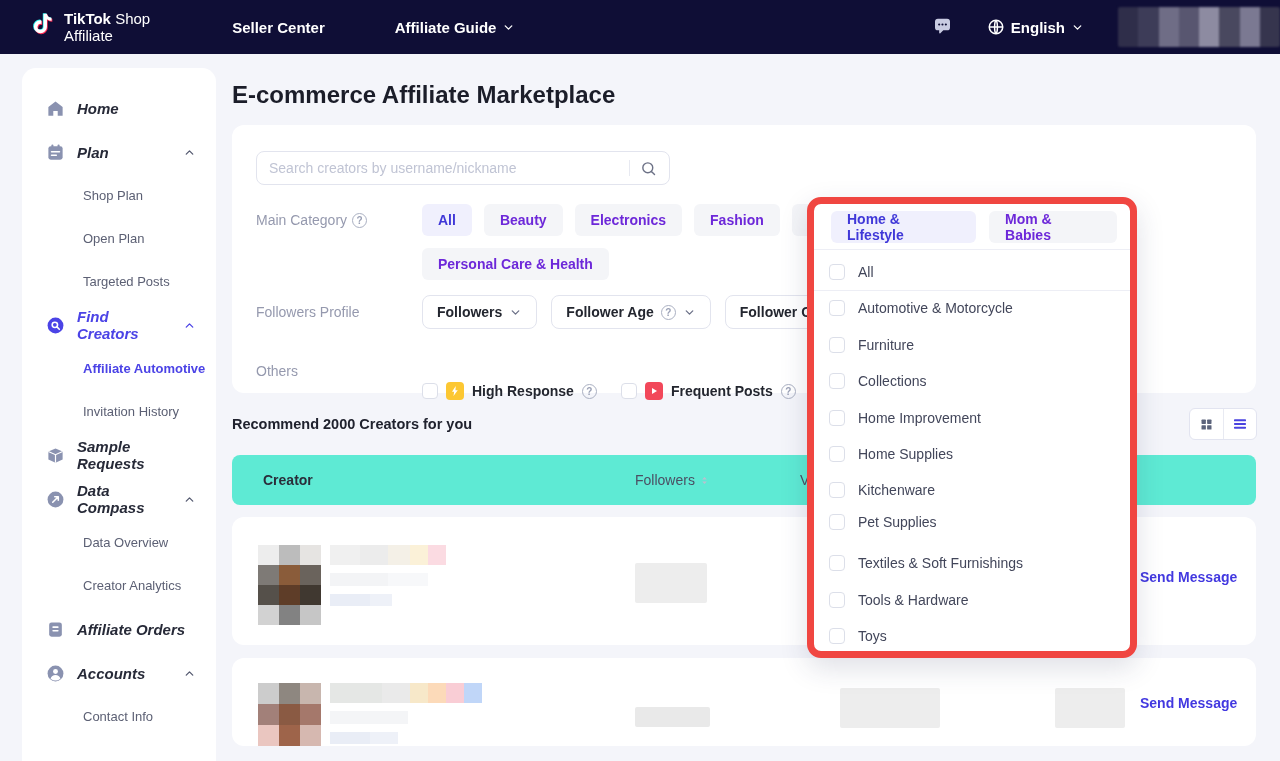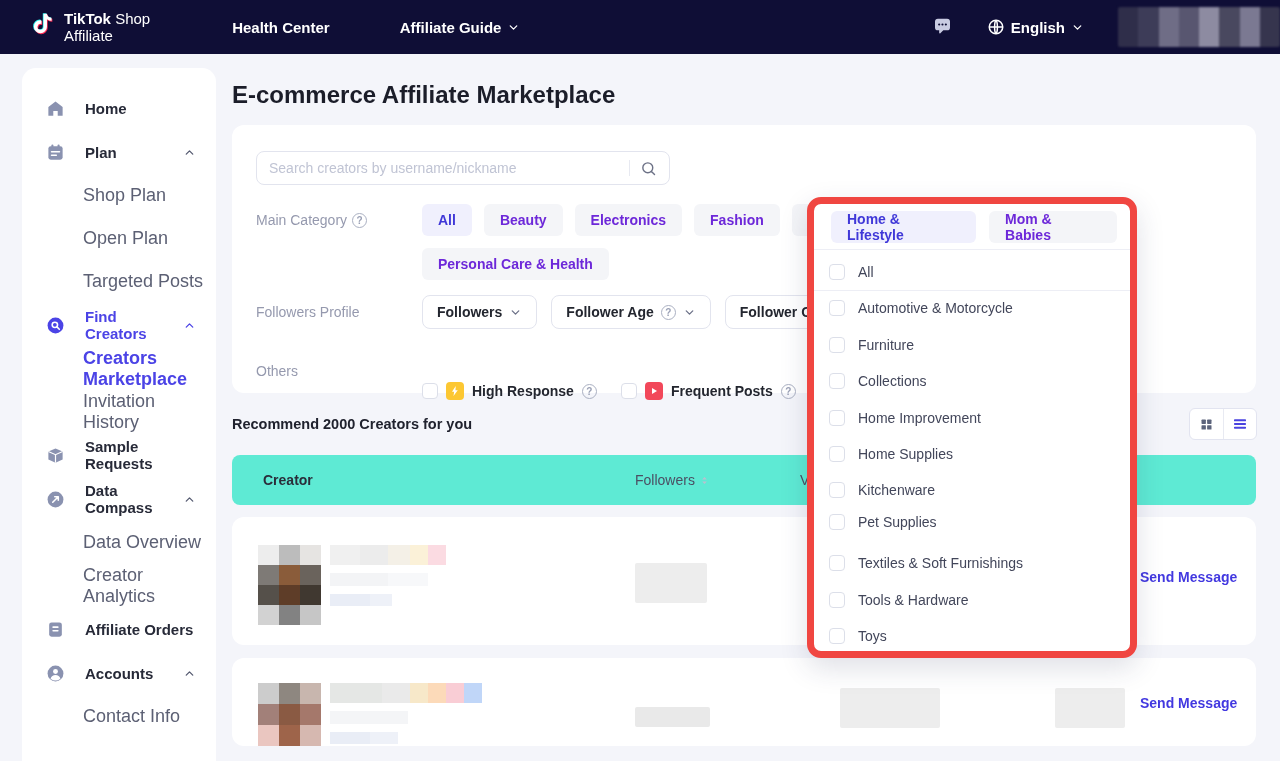--- a/index.html
+++ b/index.html
@@ -13,25 +13,25 @@
   .brand-text b { font-weight:700; }
   .nav-links { display:flex; align-items:center; gap:70px; margin-left:82px; }
   .nav-link { color:#fff; font-size:15px; font-weight:600; display:flex; align-items:center; gap:6px; cursor:pointer; }
   .nav-right { margin-left:auto; display:flex; align-items:center; gap:34px; margin-right:0; }
   .lang { color:#fff; font-size:15px; font-weight:600; display:flex; align-items:center; gap:6px; }
   .user-redact { display:flex; width:162px; height:40px; overflow:hidden; filter:blur(1px); border-radius:2px; }
   .user-redact span { height:100%; }
 
   
   .sidebar { position:absolute; left:22px; top:68px; width:194px; height:710px; background:#fff; border-radius:14px; padding-top:18px; z-index:5; }
-  .side-item { height:44px; display:flex; align-items:center; gap:20px; padding:0 20px 0 24px; font-size:15px; font-weight:700; color:#272a38; cursor:pointer; }
+  .side-item { height:44px; display:flex; align-items:center; gap:12px; padding:0 20px 0 24px; font-size:15px; font-weight:700; color:#272a38; cursor:pointer;font-style:italic; }
   .side-item .chev { margin-left:auto; color:#555a70; display:flex; }
   .side-item.active { color:#4b43e6; }
   .side-item.active .chev { color:#4b43e6; }
-  .side-sub { height:43px; display:flex; align-items:center; padding-left:61px; font-size:18px; color:#5c6074; cursor:pointer; }
+  .side-sub { height:43px; display:flex; align-items:center; padding-left:61px; font-size:13px; color:#5c6074; cursor:pointer; }
   .side-sub.active { color:#4b43e6; font-weight:700; }
   .sicon { width:19px; height:19px; display:flex; }
 
   
   .page-title { position:absolute; left:232px; top:81px; font-size:24px; font-weight:800; color:#1b1d29; z-index:4; }
 
   .filter-card { position:absolute; left:232px; top:125px; width:1024px; height:268px; background:#fff; border-radius:12px; z-index:4; }
   .search-box { position:absolute; left:24px; top:26px; width:414px; height:34px; border:1px solid #e2e4ee; border-radius:8px; display:flex; align-items:center; padding:0 12px; }
   .search-box input { flex:1; border:none; outline:none; font-size:14px; color:#30323e; font-family:"Liberation Sans",sans-serif; background:transparent; }
   .search-box input::placeholder { color:#c0c4d4; }
@@ -86,21 +86,21 @@
         <path d="M20 8.2a7.3 7.3 0 0 1-4.3-1.4v6.9a6.1 6.1 0 1 1-6.1-6.1c.3 0 .6 0 .9.07v3.5a2.8 2.8 0 1 0 2 2.7V1.6h3.2A4.4 4.4 0 0 0 20 5.3Z" fill="#fff"></path>
       </svg>
     </span>
     <span class="brand-text">
       <span><b>TikTok</b> <span>Shop</span></span><br>
       <span>Affiliate</span>
     </span>
   </div>
   <div class="nav-links" id="nav-links">
       <span class="nav-link">
-        <span>Health Center</span>
+        <span>Seller Center</span>
       </span>
       <span class="nav-link">
         <span>Affiliate Guide</span>
         <span style="display: flex;">
           <svg viewBox="0 0 24 24" width="13" height="13" fill="none" stroke="#fff" stroke-width="2.4">
             <path d="m6 9 6 6 6-6" stroke-linecap="round" stroke-linejoin="round"></path>
           </svg>
         </span>
       </span>
     </div>
@@ -175,21 +175,21 @@
           <path d="m13.8 13.8 3 3" stroke="#fff" stroke-width="2" stroke-linecap="round"></path>
         </svg>
       </span>
       <span>Find Creators</span>
       <span class="chev">
         <svg viewBox="0 0 24 24" width="13" height="13" fill="none" stroke="currentColor" stroke-width="2.4">
           <path d="m6 15 6-6 6 6" stroke-linecap="round" stroke-linejoin="round"></path>
         </svg>
       </span>
     </div>
-    <div class="side-sub active">Creators Marketplace</div>
+    <div class="side-sub active">Affiliate Automotive</div>
     <div class="side-sub">Invitation History</div>
     <div class="side-item">
       <span class="sicon">
         <svg viewBox="0 0 24 24" width="19" height="19">
           <path d="M3 7 12 3l9 4v10l-9 4-9-4Z" fill="#8a92b0"></path>
           <path d="M3 7l9 4 9-4M12 11v10" stroke="#fff" stroke-width="1.5" fill="none"></path>
         </svg>
       </span>
       <span>Sample Requests</span>
     </div>

